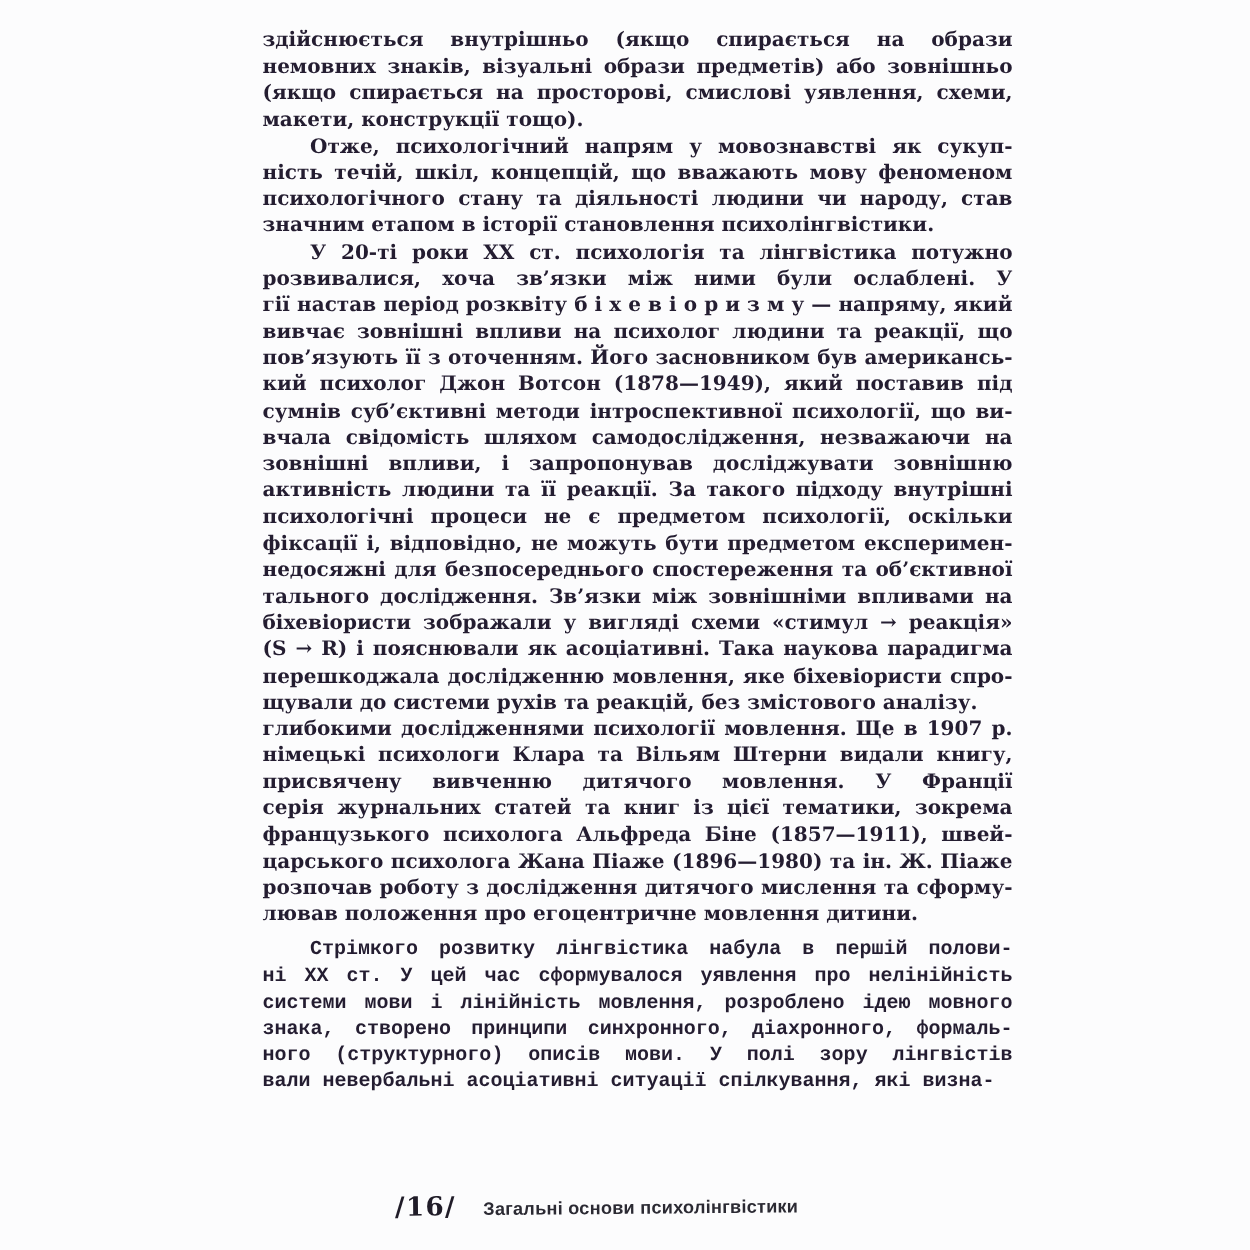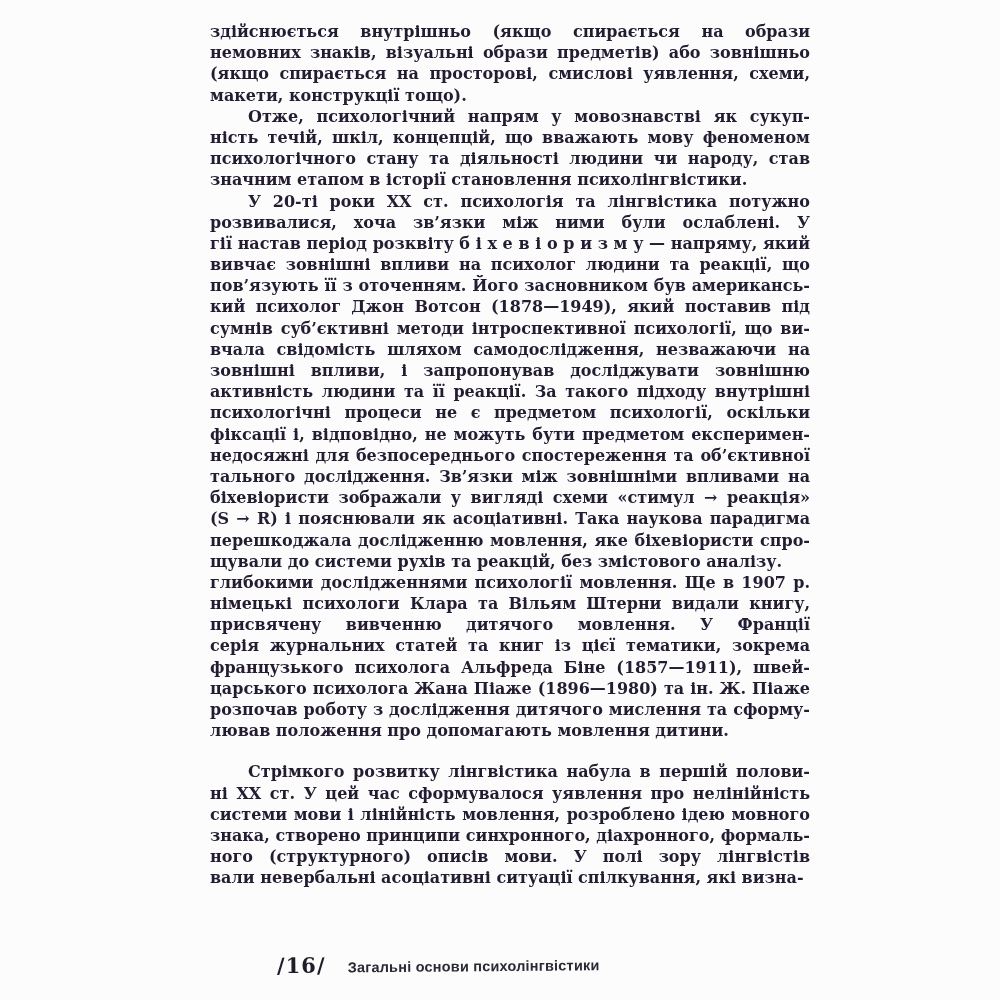--- a/index.html
+++ b/index.html
@@ -18,21 +18,21 @@
     position:absolute;
     left:210px;top:21px;width:600px;
     font-family:"DejaVu Serif", serif;
     font-weight:600;
     font-size:16px;
     line-height:21.2px;
     color:#241d31;
     text-rendering:optimizeLegibility;
   }
   .paragraph{margin:0;padding:0;}
-  .paragraph.spaced{margin-top:20px;}
+  .paragraph.spaced{margin-top:8px;font-family:Liberation Mono, monospace;}
   .line{
     text-align:justify;
     text-align-last:justify;
     white-space:normal;
     height:21.2px;
     overflow:hidden;
   }
   .line.last{
     text-align-last:left;
   }
@@ -47,20 +47,21 @@
     gap:22px;
     transform:rotate(-0.5deg);
     transform-origin:left center;
   }
   .page-number{
     font-family:"DejaVu Serif", serif;
     font-weight:600;
     font-size:21px;
     color:#201c28;
     letter-spacing:1px;
+    margin-left:39px;
   }
   .section-title{
     font-family:"Liberation Sans", sans-serif;
     font-weight:700;
     font-size:14.5px;
     color:#2b2a33;
     letter-spacing:0.2px;
   }
 </style>
 </head>
@@ -102,21 +103,21 @@
         <div class="line last">щували до системи рухів та реакцій, без змістового аналізу.</div>
       </div>
       <div class="paragraph">
         <div class="line">глибокими дослідженнями психології мовлення. Ще в 1907 р.</div>
         <div class="line">німецькі психологи Клара та Вільям Штерни видали книгу,</div>
         <div class="line">присвячену вивченню дитячого мовлення. У Франції з’явилася</div>
         <div class="line">серія журнальних статей та книг із цієї тематики, зокрема</div>
         <div class="line">французького психолога Альфреда Біне (1857—1911), швей-</div>
         <div class="line">царського психолога Жана Піаже (1896—1980) та ін. Ж. Піаже</div>
         <div class="line">розпочав роботу з дослідження дитячого мислення та сформу-</div>
-        <div class="line last">лював положення про допомагають мовлення дитини.</div>
+        <div class="line last">лював положення про егоцентричне мовлення дитини.</div>
       </div>
       <div class="paragraph spaced">
         <div class="line indent">Стрімкого розвитку лінгвістика набула в першій полови-</div>
         <div class="line">ні XX ст. У цей час сформувалося уявлення про нелінійність</div>
         <div class="line">системи мови і лінійність мовлення, розроблено ідею мовного</div>
         <div class="line">знака, створено принципи синхронного, діахронного, формаль-</div>
         <div class="line">ного (структурного) описів мови. У полі зору лінгвістів перебу-</div>
         <div class="line last">вали невербальні асоціативні ситуації спілкування, які визна-</div>
       </div>
     </div>

